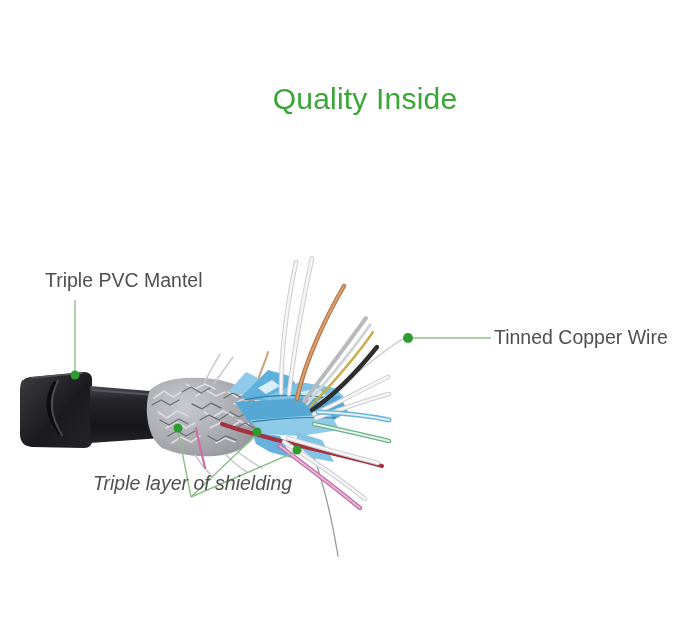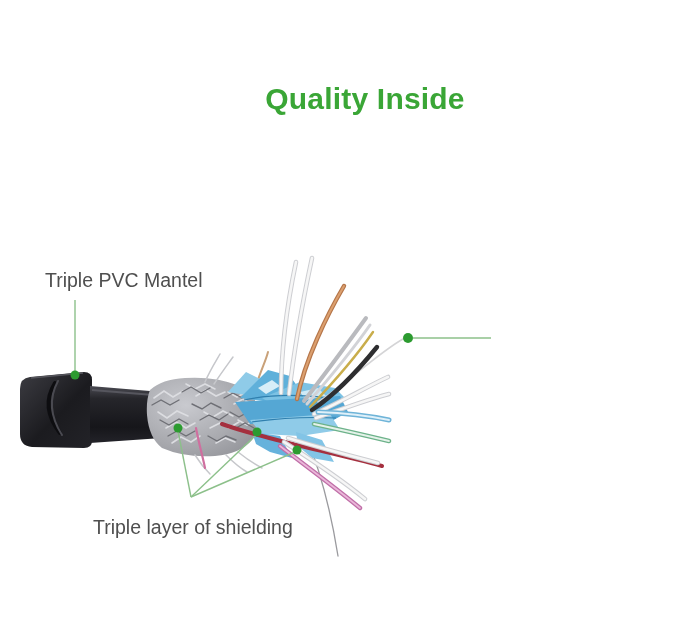--- a/index.html
+++ b/index.html
@@ -4,30 +4,30 @@
 <style>
   html,body{margin:0;padding:0;background:#fff;}
   .canvas{
     position:relative;width:680px;height:630px;overflow:hidden;
     background:var(--bg,#ffffff);
     font-family:"Liberation Sans", sans-serif;
   }
   .canvas svg{position:absolute;left:0;top:0;}
   .title{
     position:absolute;top:82px;left:365px;transform:translateX(-50%);
-    font-size:30px;font-weight:700;letter-spacing:.2px;white-space:nowrap;
+    font-size:30px;font-weight:400;letter-spacing:.2px;white-space:nowrap;
     color:var(--accent,#3aa636);
   }
   .label{
     position:absolute;font-size:19.5px;font-weight:400;white-space:nowrap;
     color:var(--label_color,#4f4f4f);
   }
   .label-pvc{left:45px;top:269px;}
   .label-copper{left:494px;top:326px;}
-  .label-shield{left:93px;top:516px;}
+  .label-shield{left:93px;top:472px;font-style:italic;}
   
   .leader{stroke:var(--leader_line,#8cc08a);stroke-width:1.4;fill:none;}
   .dot{fill:var(--leader_dot,#2c9b30);}
   .wire{fill:none;stroke-linecap:round;}
   .whU{stroke:#cdced2;stroke-width:4.6;}
   .whI{stroke:#f6f6f6;stroke-width:2.6;}
   .braidL{stroke:#dcdde1;stroke-width:1.6;fill:none;stroke-linecap:round;}
   .braidD{stroke:#6f7076;stroke-width:1.4;fill:none;stroke-linecap:round;}
   .stray{stroke:#c6c7cb;stroke-width:1.5;fill:none;stroke-linecap:round;}
 </style>
@@ -183,14 +183,15 @@
       <line class="leader" x1="191" y1="497" x2="256" y2="435"></line>
       <line class="leader" x1="191" y1="497" x2="295" y2="452"></line>
       <circle class="dot" cx="178" cy="428" r="4.5"></circle>
       <circle class="dot" cx="257" cy="432" r="4.5"></circle>
       <circle class="dot" cx="297" cy="450" r="4.5"></circle>
     </g>
   </svg>
 
   <div class="title">Quality Inside</div>
   <div class="label label-pvc">Triple PVC Mantel</div>
+  <div class="label label-copper">Tinned Copper Wire</div>
   <div class="label label-shield">Triple layer of shielding</div>
 </div>
 
 </body></html>

